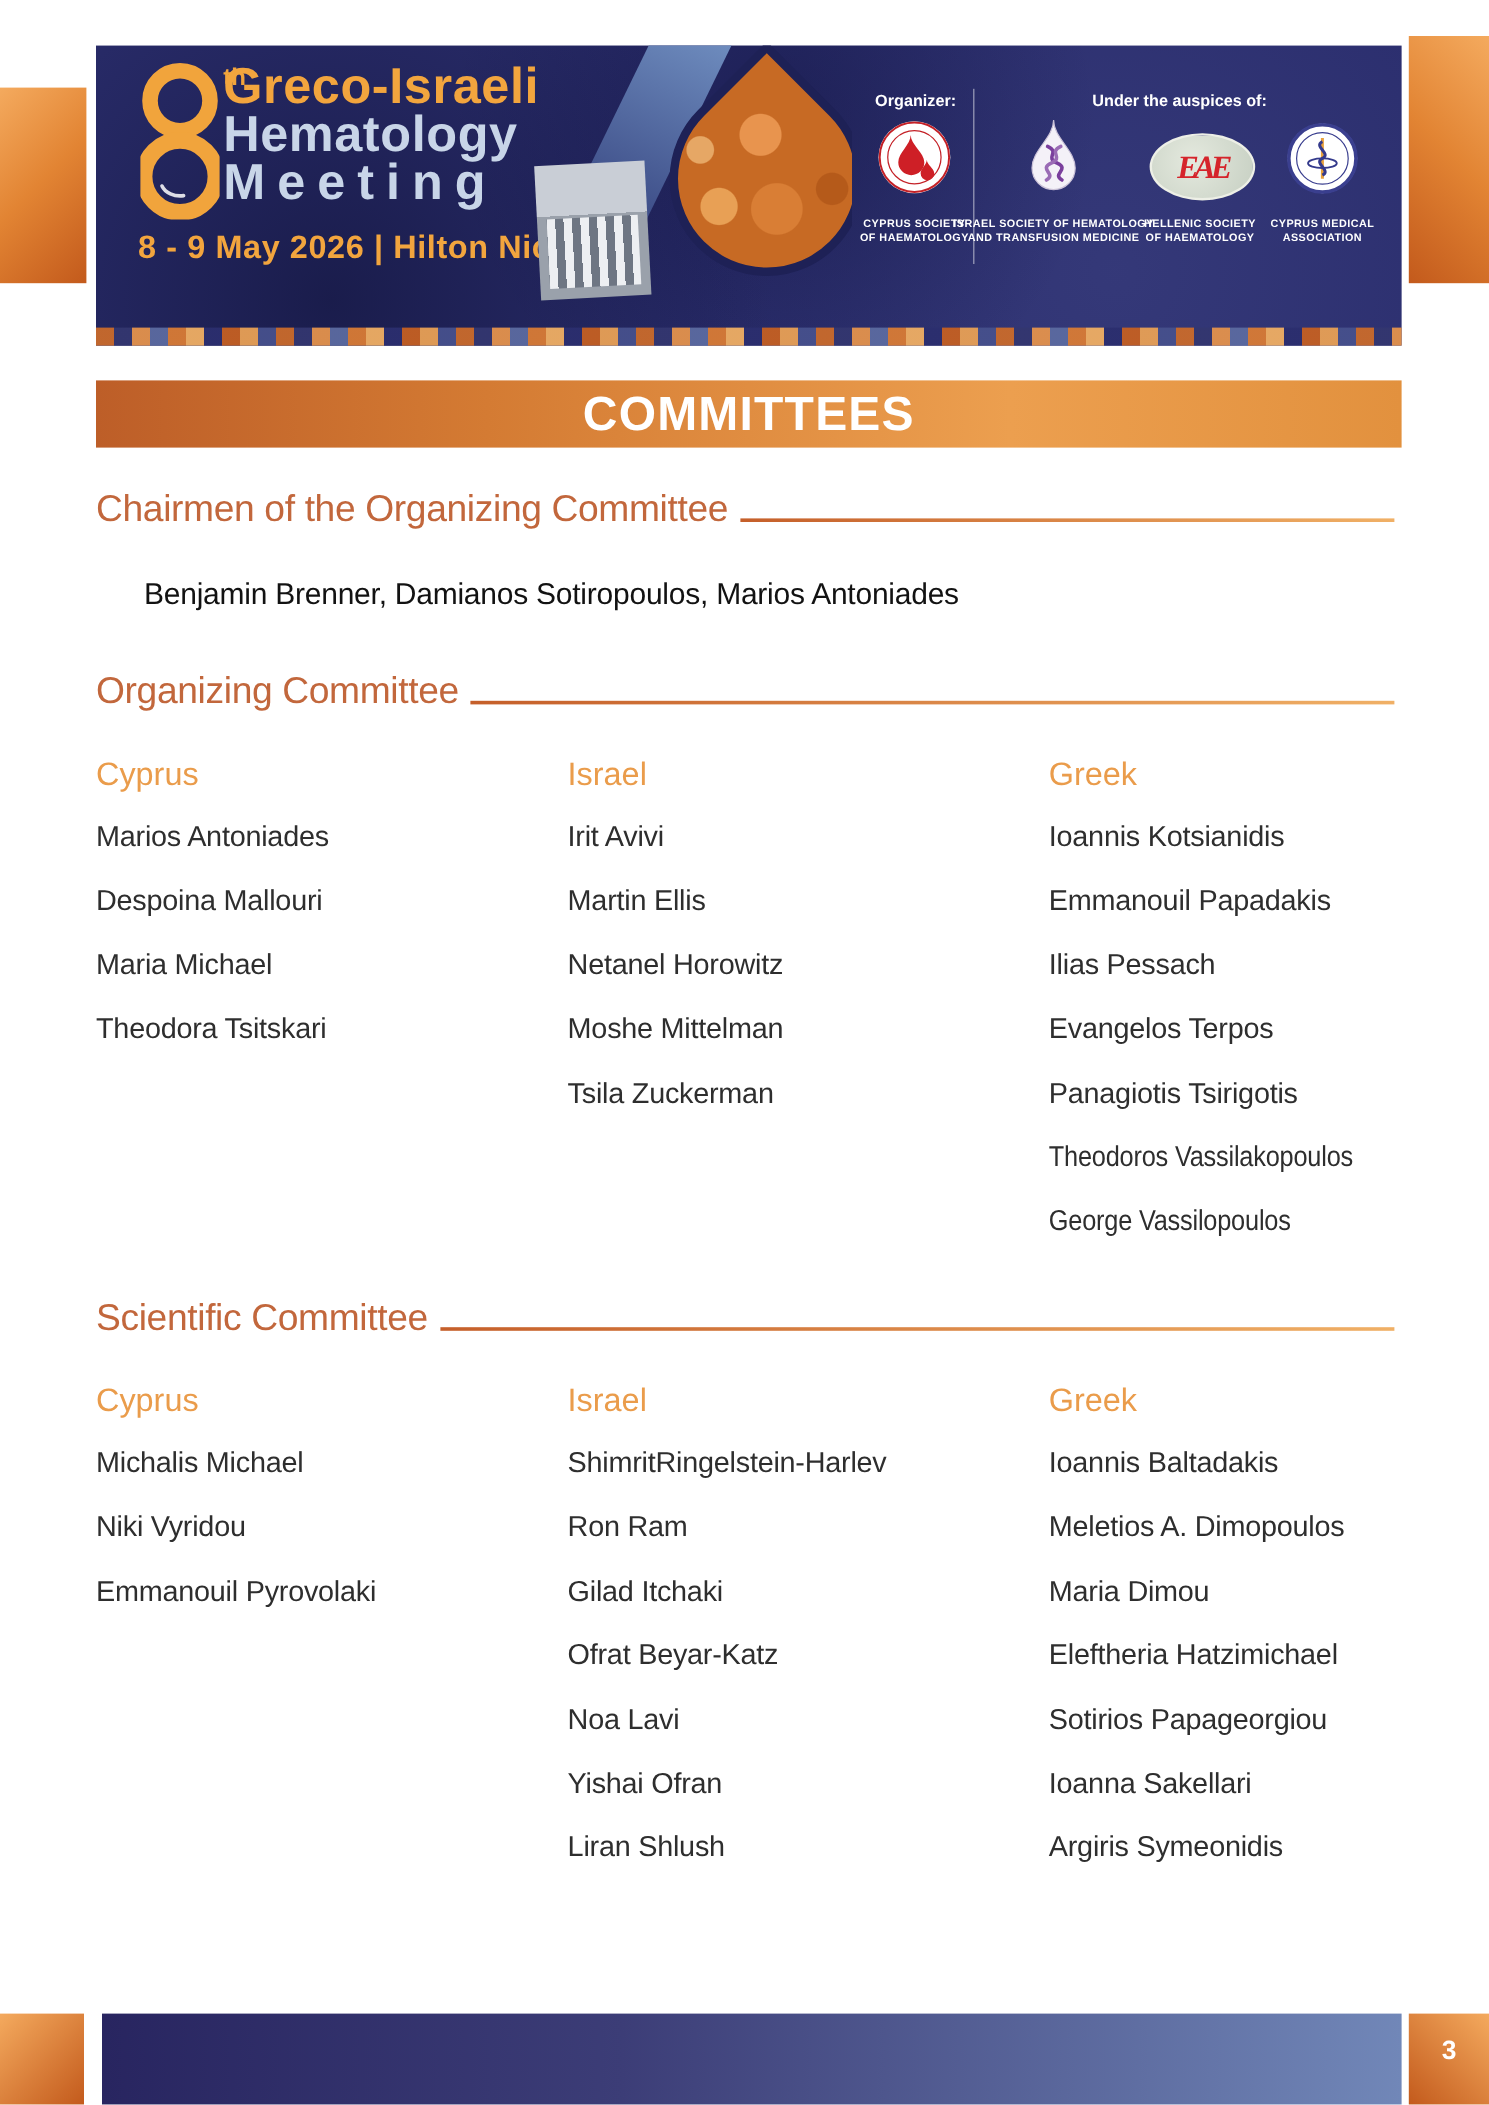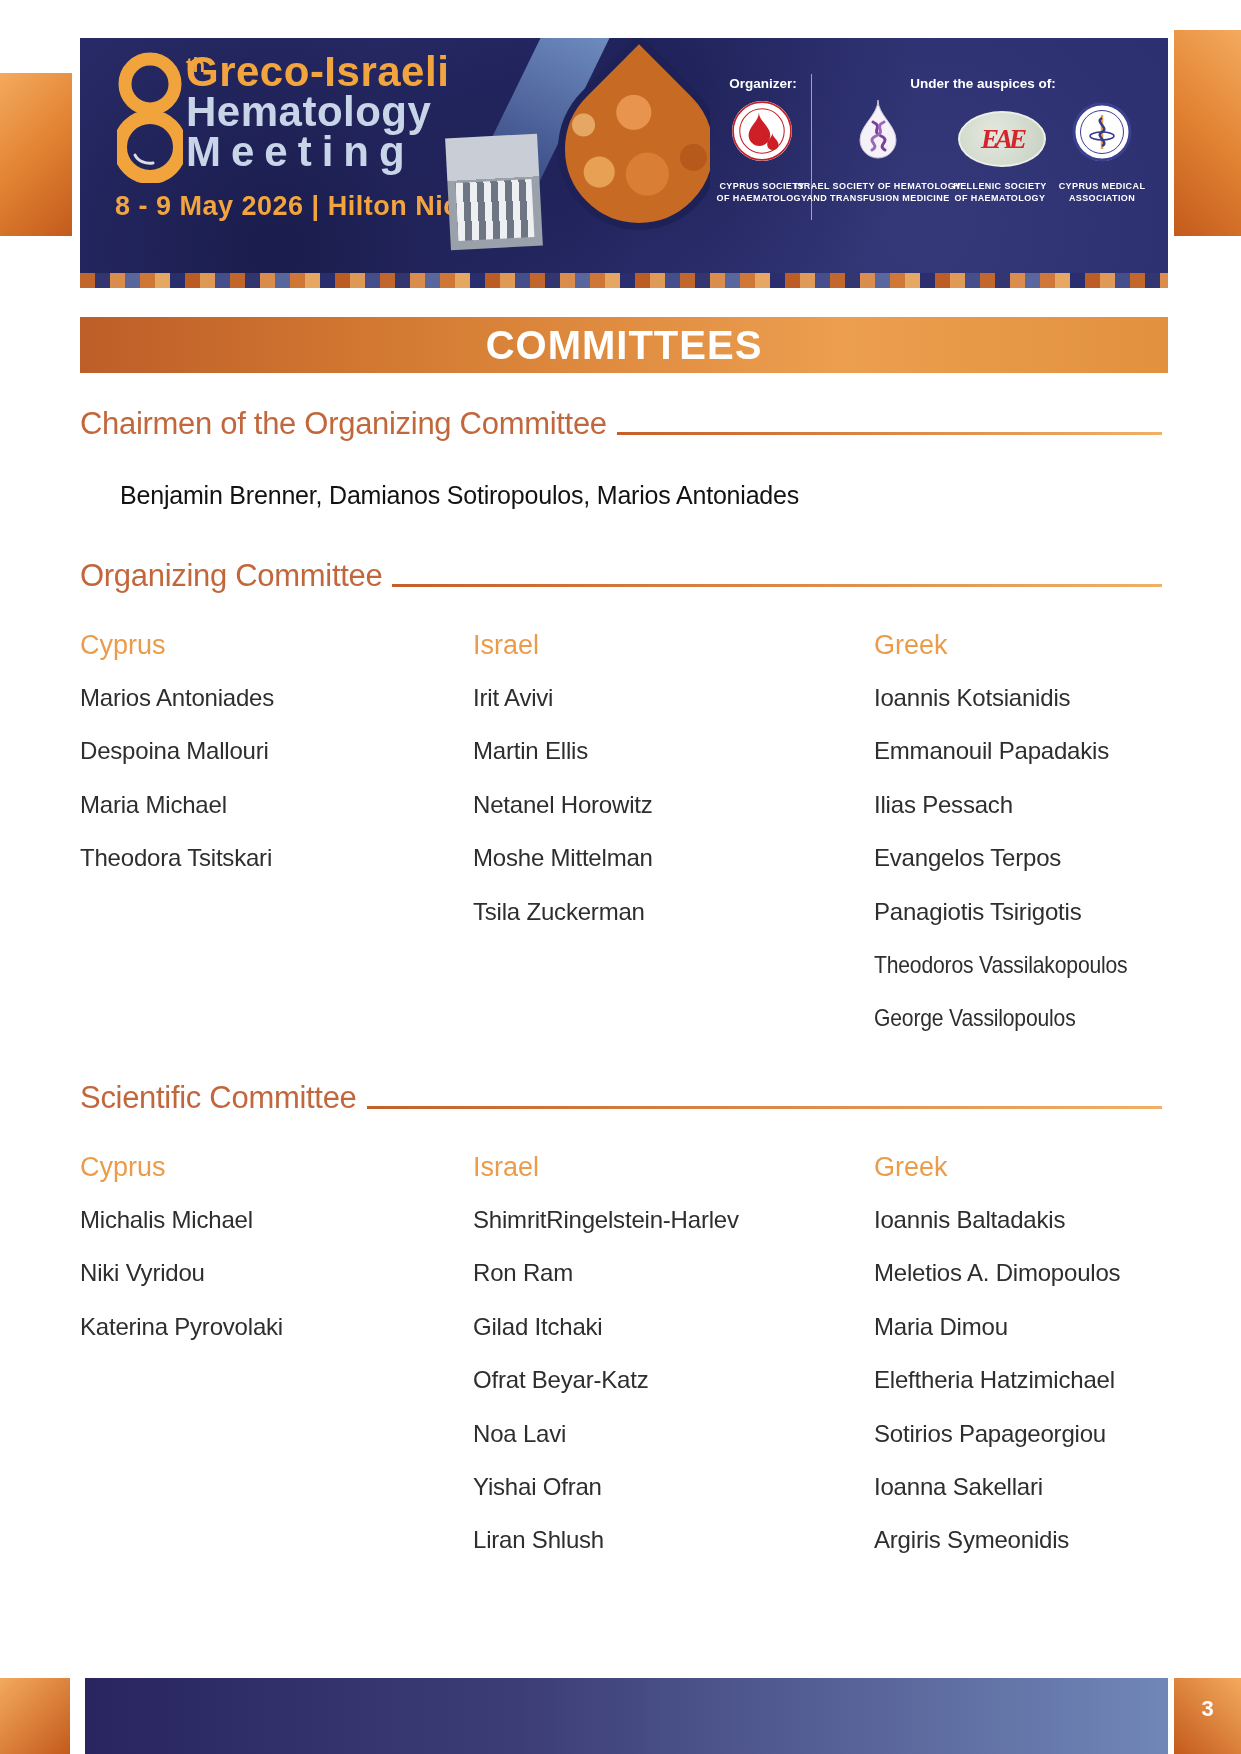--- a/index.html
+++ b/index.html
@@ -244,21 +244,21 @@
   <div class="sechead sh-sci">
     <h2>Scientific Committee</h2>
     <div class="rule"></div>
   </div>
 
   <div class="cols cols-sci">
     <div class="col c0">
       <h3>Cyprus</h3>
       <div class="member">Michalis Michael</div>
       <div class="member">Niki Vyridou</div>
-      <div class="member">Katerina Pyrovolaki</div>
+      <div class="member">Emmanouil Pyrovolaki</div>
     </div>
     <div class="col c1">
       <h3>Israel</h3>
       <div class="member">ShimritRingelstein-Harlev</div>
       <div class="member">Ron Ram</div>
       <div class="member">Gilad Itchaki</div>
       <div class="member">Ofrat Beyar-Katz</div>
       <div class="member">Noa Lavi</div>
       <div class="member">Yishai Ofran</div>
       <div class="member">Liran Shlush</div>

